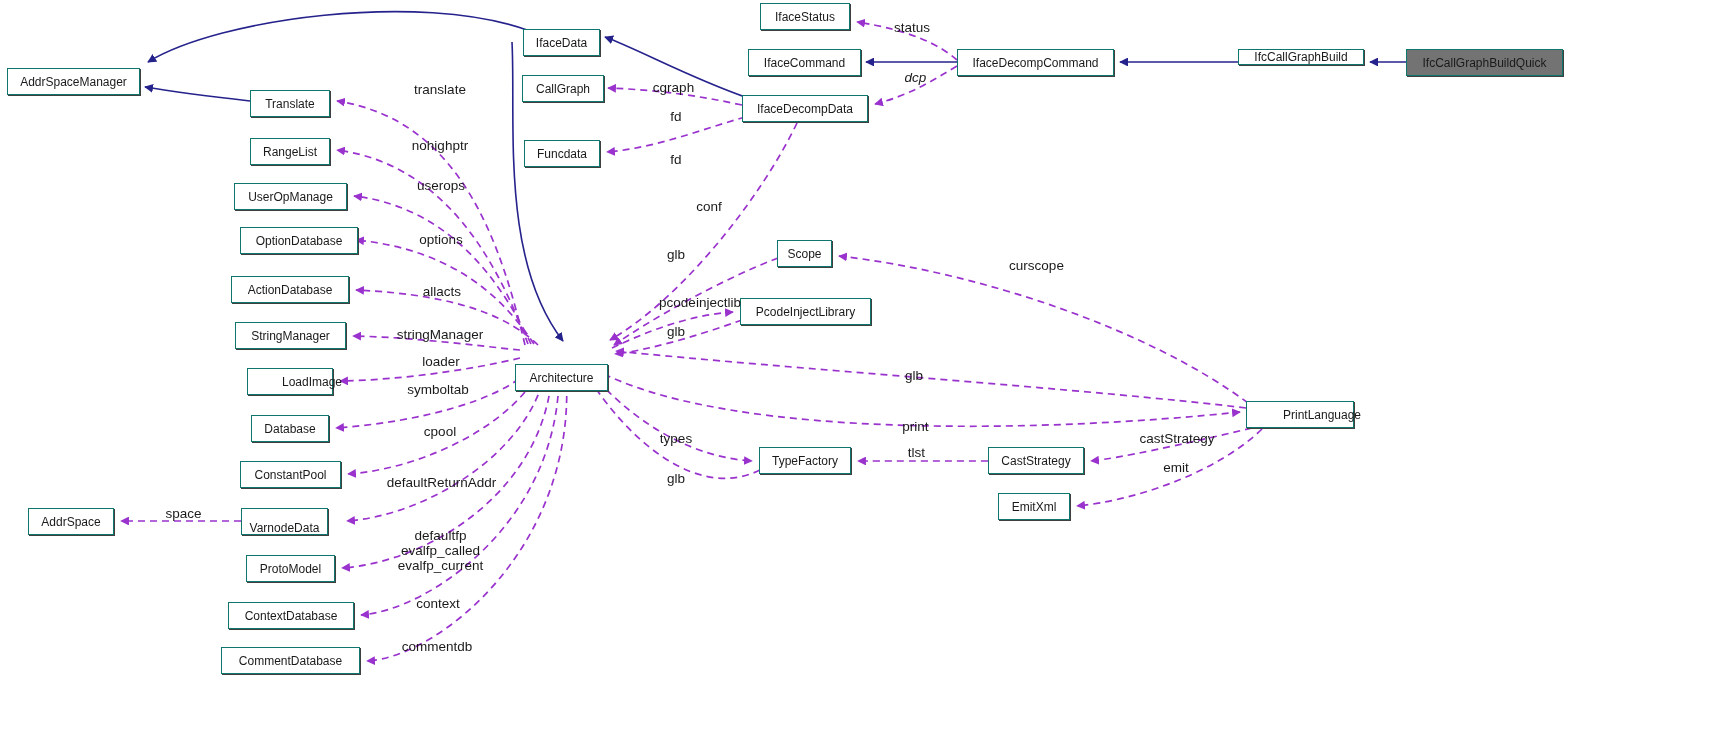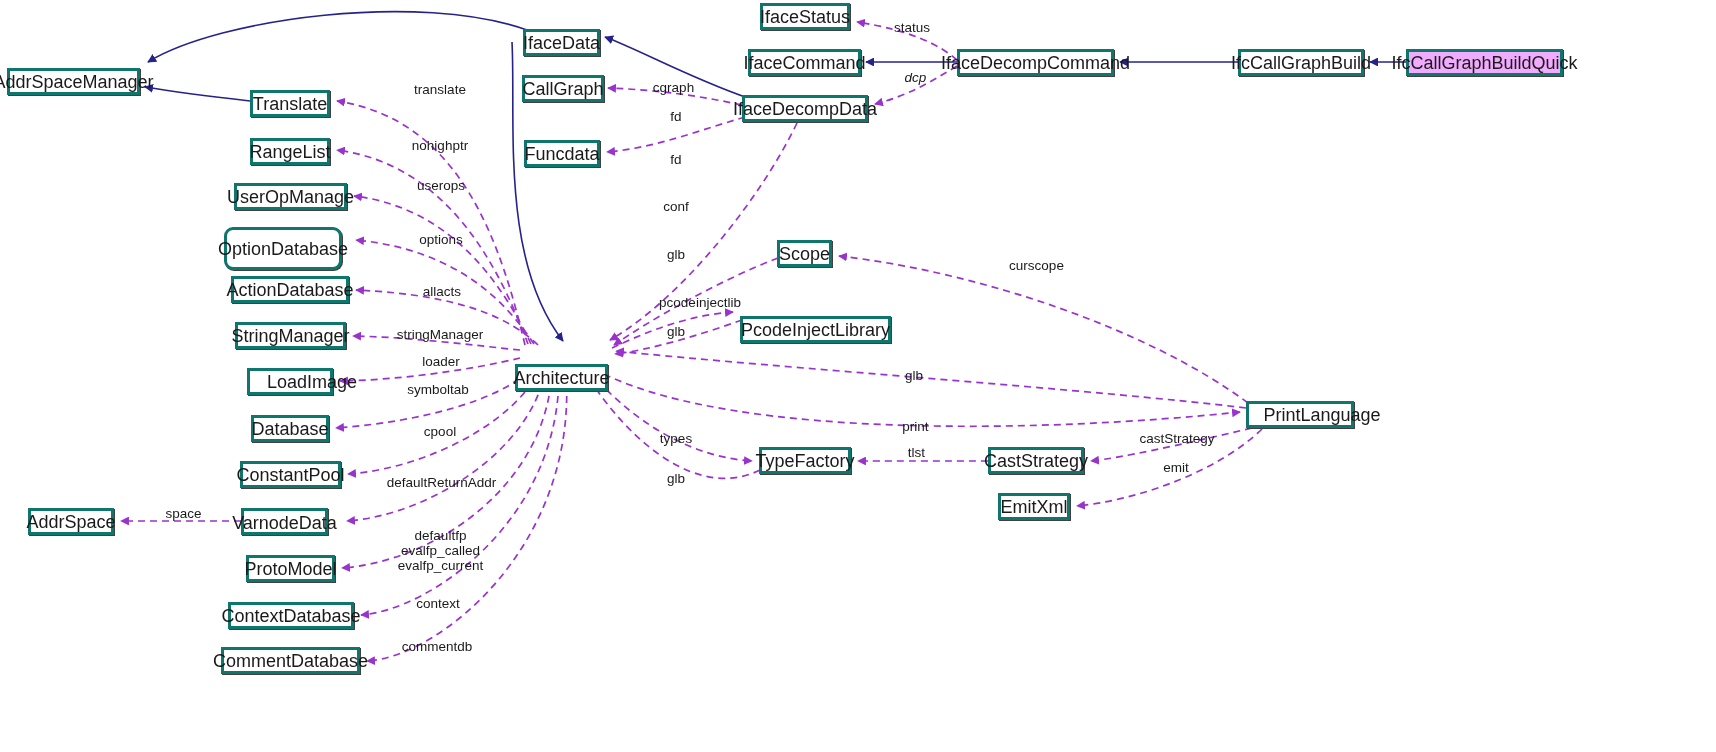--- a/index.html
+++ b/index.html
@@ -2,33 +2,33 @@
 <html><head>
 <meta charset="utf-8">
 <style>
   html,body{margin:0;padding:0;background:#ffffff;}
   body{font-family:"Liberation Sans","DejaVu Sans",sans-serif;}
   #canvas{position:relative;width:1716px;height:752px;overflow:hidden;background:#fff;}
   svg.edges{position:absolute;left:0;top:0;width:1716px;height:752px;}
   .node{
     position:absolute;
     box-sizing:border-box;
-    border:3px solid #0f766e;
+    border:1px solid #0f766e;
     background:#ffffff;
     color:#1a1a1a;
-    font-size:18px;
+    font-size:12px;
     line-height:1;
     display:flex;
     align-items:center;
     justify-content:center;
     white-space:nowrap;
     box-shadow:1px 1px 0 0 #404040;
     z-index:5;
   }
-  .node.highlight{background:#f0abfc;}
+  .node.highlight{background:#737373;}
   .elabel{
     position:absolute;
     font-size:13.5px;
     color:#1a1a1a;
     white-space:pre;
     line-height:15px;
     z-index:6;
     text-align:center;
   }
 </style>
@@ -96,21 +96,21 @@
     </div>
   <div class="node" style="left:250px;top:90px;width:80px;height:27px;">
     <span>Translate</span>
     </div>
   <div class="node" style="left:250px;top:138px;width:80px;height:27px;">
     <span>RangeList</span>
     </div>
   <div class="node" style="left:234px;top:183px;width:113px;height:27px;">
     <span>UserOpManage</span>
     </div>
-  <div class="node" style="left:224px;top:227px;width:118px;height:43px;border-radius:9px;">
+  <div class="node" style="left:240px;top:227px;width:118px;height:27px;">
     <span>OptionDatabase</span>
     </div>
   <div class="node" style="left:231px;top:276px;width:118px;height:27px;">
     <span>ActionDatabase</span>
     </div>
   <div class="node" style="left:235px;top:322px;width:111px;height:27px;">
     <span>StringManager</span>
     </div>
   <div class="node" style="left:247px;top:368px;width:86px;height:27px;padding-left:44px;">
     <span>LoadImage</span>
@@ -153,30 +153,30 @@
     </div>
   <div class="node" style="left:748px;top:49px;width:113px;height:27px;">
     <span>IfaceCommand</span>
     </div>
   <div class="node" style="left:742px;top:95px;width:126px;height:27px;">
     <span>IfaceDecompData</span>
     </div>
   <div class="node" style="left:957px;top:49px;width:157px;height:27px;">
     <span>IfaceDecompCommand</span>
     </div>
-  <div class="node" style="left:1238px;top:49px;width:126px;height:27px;">
+  <div class="node" style="left:1238px;top:49px;width:126px;height:16px;">
     <span>IfcCallGraphBuild</span>
     </div>
   <div class="node highlight" style="left:1406px;top:49px;width:157px;height:27px;">
     <span>IfcCallGraphBuildQuick</span>
     </div>
   <div class="node" style="left:777px;top:240px;width:55px;height:27px;">
     <span>Scope</span>
     </div>
-  <div class="node" style="left:740px;top:316px;width:151px;height:27px;">
+  <div class="node" style="left:740px;top:298px;width:131px;height:27px;">
     <span>PcodeInjectLibrary</span>
     </div>
   <div class="node" style="left:1246px;top:401px;width:108px;height:27px;padding-left:44px;">
     <span>PrintLanguage</span>
     </div>
   <div class="node" style="left:759px;top:447px;width:92px;height:27px;">
     <span>TypeFactory</span>
     </div>
   <div class="node" style="left:988px;top:447px;width:96px;height:27px;">
     <span>CastStrategy</span>
@@ -197,21 +197,21 @@
   <div class="elabel" style="left:378px;top:475px;width:127px;">defaultReturnAddr</div>
   <div class="elabel" style="left:163px;top:506px;width:41px;">space</div>
   <div class="elabel" style="left:389px;top:528px;width:103px;">defaultfp
 evalfp_called
 evalfp_current</div>
   <div class="elabel" style="left:413px;top:596px;width:50px;">context</div>
   <div class="elabel" style="left:398px;top:639px;width:78px;">commentdb</div>
   <div class="elabel" style="left:651px;top:80px;width:45px;">cgraph</div>
   <div class="elabel" style="left:668px;top:109px;width:16px;">fd</div>
   <div class="elabel" style="left:668px;top:152px;width:16px;">fd</div>
-  <div class="elabel" style="left:661px;top:199px;width:30px;">conf</div>
+  <div class="elabel" style="left:694px;top:199px;width:30px;">conf</div>
   <div class="elabel" style="left:665px;top:247px;width:22px;">glb</div>
   <div class="elabel" style="left:654px;top:295px;width:92px;">pcodeinjectlib</div>
   <div class="elabel" style="left:665px;top:324px;width:22px;">glb</div>
   <div class="elabel" style="left:657px;top:431px;width:38px;">types</div>
   <div class="elabel" style="left:665px;top:471px;width:22px;">glb</div>
   <div class="elabel" style="left:891px;top:20px;width:42px;">status</div>
   <div class="elabel" style="left:903px;top:70px;width:25px;font-style:italic;">dcp</div>
   <div class="elabel" style="left:1005px;top:258px;width:63px;">curscope</div>
   <div class="elabel" style="left:903px;top:368px;width:22px;">glb</div>
   <div class="elabel" style="left:899px;top:419px;width:33px;">print</div>

